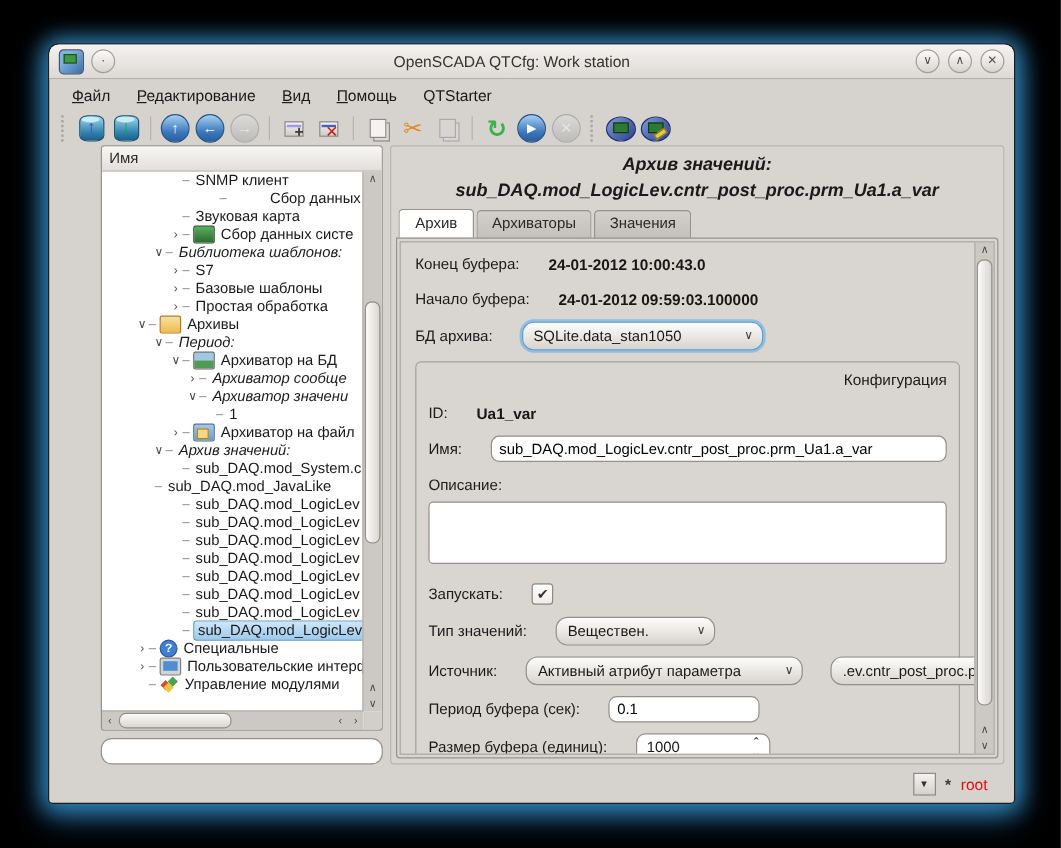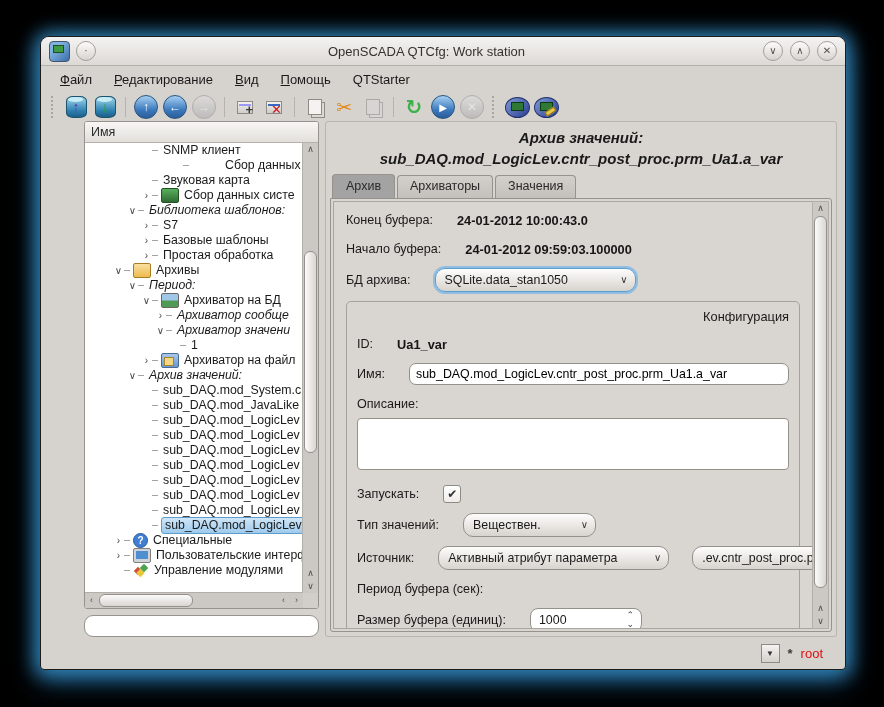--- a/index.html
+++ b/index.html
@@ -80,21 +80,21 @@
   .hsb .arr{position:absolute;top:0;bottom:0;width:13px;text-align:center;font-size:9px;color:#4e4a46;line-height:15px;}
   .hthumb{position:absolute;top:1px;bottom:1px;border-radius:6px;background:linear-gradient(#fbfbfa,#d9d6d2);border:1px solid #94908c;}
   .corner{position:absolute;right:0;bottom:0;width:15px;height:15px;background:#d2cecA;}
   .filter{margin-top:6px;height:20px;border:1px solid #96928e;border-radius:9px;background:#fff;padding:0 8px;font-size:12px;outline:none;}
   
   .rightcol{flex:1;border:1px solid #b8b4b0;border-radius:3px;background:#d8d4d0;display:flex;flex-direction:column;padding:4px 4px 4px 4px;min-width:0;}
   .ptitle{text-align:center;font-weight:bold;font-style:italic;font-size:15px;line-height:19px;margin-top:2px;}
   .tabs{display:flex;margin:6px 0 0 2px;gap:2px;}
   .tab{font-size:12.5px;padding:3px 12px 4px;border:1px solid #96928e;border-bottom:none;border-radius:4px 4px 0 0;
        background:linear-gradient(#d3cfca,#c3bfba);color:#2a2a2a;position:relative;top:1px;}
-  .tab.active{background:#a3a3a3;padding:4px 13px 5px;top:0;}
+  .tab.active{background:#ffffff;padding:4px 13px 5px;top:0;}
   .tabpage{flex:1;border:1px solid #96928e;border-radius:0 3px 3px 3px;background:#d9d5d1;position:relative;min-height:0;}
   .scrollarea{position:absolute;left:2px;top:2px;bottom:2px;right:18px;border:1px solid #a9a5a1;background:#d9d5d1;
               overflow:hidden;padding:8px 12px 0 12px;}
   .formvsb{position:absolute;top:2px;bottom:2px;right:2px;width:15px;background:#ccc8c4;border:1px solid #b2aeaa;}
   .frow{display:flex;align-items:center;margin-bottom:9px;min-height:20px;gap:16px;}
   .flabel{font-size:12.6px;margin-right:8px;flex:none;}
   .fvalue{font-size:12.8px;font-weight:bold;color:#161616;}
   .combo{height:22px;border:1px solid #94908a;border-radius:10px;background:linear-gradient(#fdfdfc,#e7e4e0 60%,#d7d3cf);
          display:flex;align-items:center;padding:0 22px 0 9px;font-size:12.4px;position:relative;white-space:nowrap;overflow:hidden;}
   .combo::after{content:"∨";position:absolute;right:7px;top:50%;transform:translateY(-52%);font-size:10px;color:#3a3a38;}
@@ -290,21 +290,21 @@
             <div class="trow" style="padding-left: 42px;">
               <span class="exp">∨</span>
               <span class="dash"></span>
               <span class="tlabel it">Архив значений:</span>
             </div>
             <div class="trow" style="padding-left: 56px;">
               <span class="exp"></span>
               <span class="dash"></span>
               <span class="tlabel">sub_DAQ.mod_System.c</span>
             </div>
-            <div class="trow" style="padding-left: 56px;">
+            <div class="trow" style="padding-left: 33px;">
               <span class="exp"></span>
               <span class="dash"></span>
               <span class="tlabel">sub_DAQ.mod_JavaLike</span>
             </div>
             <div class="trow" style="padding-left: 56px;">
               <span class="exp"></span>
               <span class="dash"></span>
               <span class="tlabel">sub_DAQ.mod_LogicLev</span>
             </div>
             <div class="trow" style="padding-left: 56px;">
@@ -432,20 +432,21 @@
               <span class="flabel">Источник:</span>
               <div class="combo" style="width:198px;flex:none">
                 <span>Активный атрибут параметра</span>
               </div>
               <div class="combo" style="width:210px;margin-left:7px;flex:none">
                 <span>.ev.cntr_post_proc.prm_Ua1.a_var</span>
               </div>
             </div>
             <div class="frow">
               <span class="flabel">Период буфера (сек):</span>
+              <input class="tinput" style="width: 112px;" value="0.1">
             </div>
             <div class="frow">
               <span class="flabel">Размер буфера (единиц):</span>
               <div class="spin">
                 <span>1000</span>
               </div>
             </div>
             
             
           </div>

